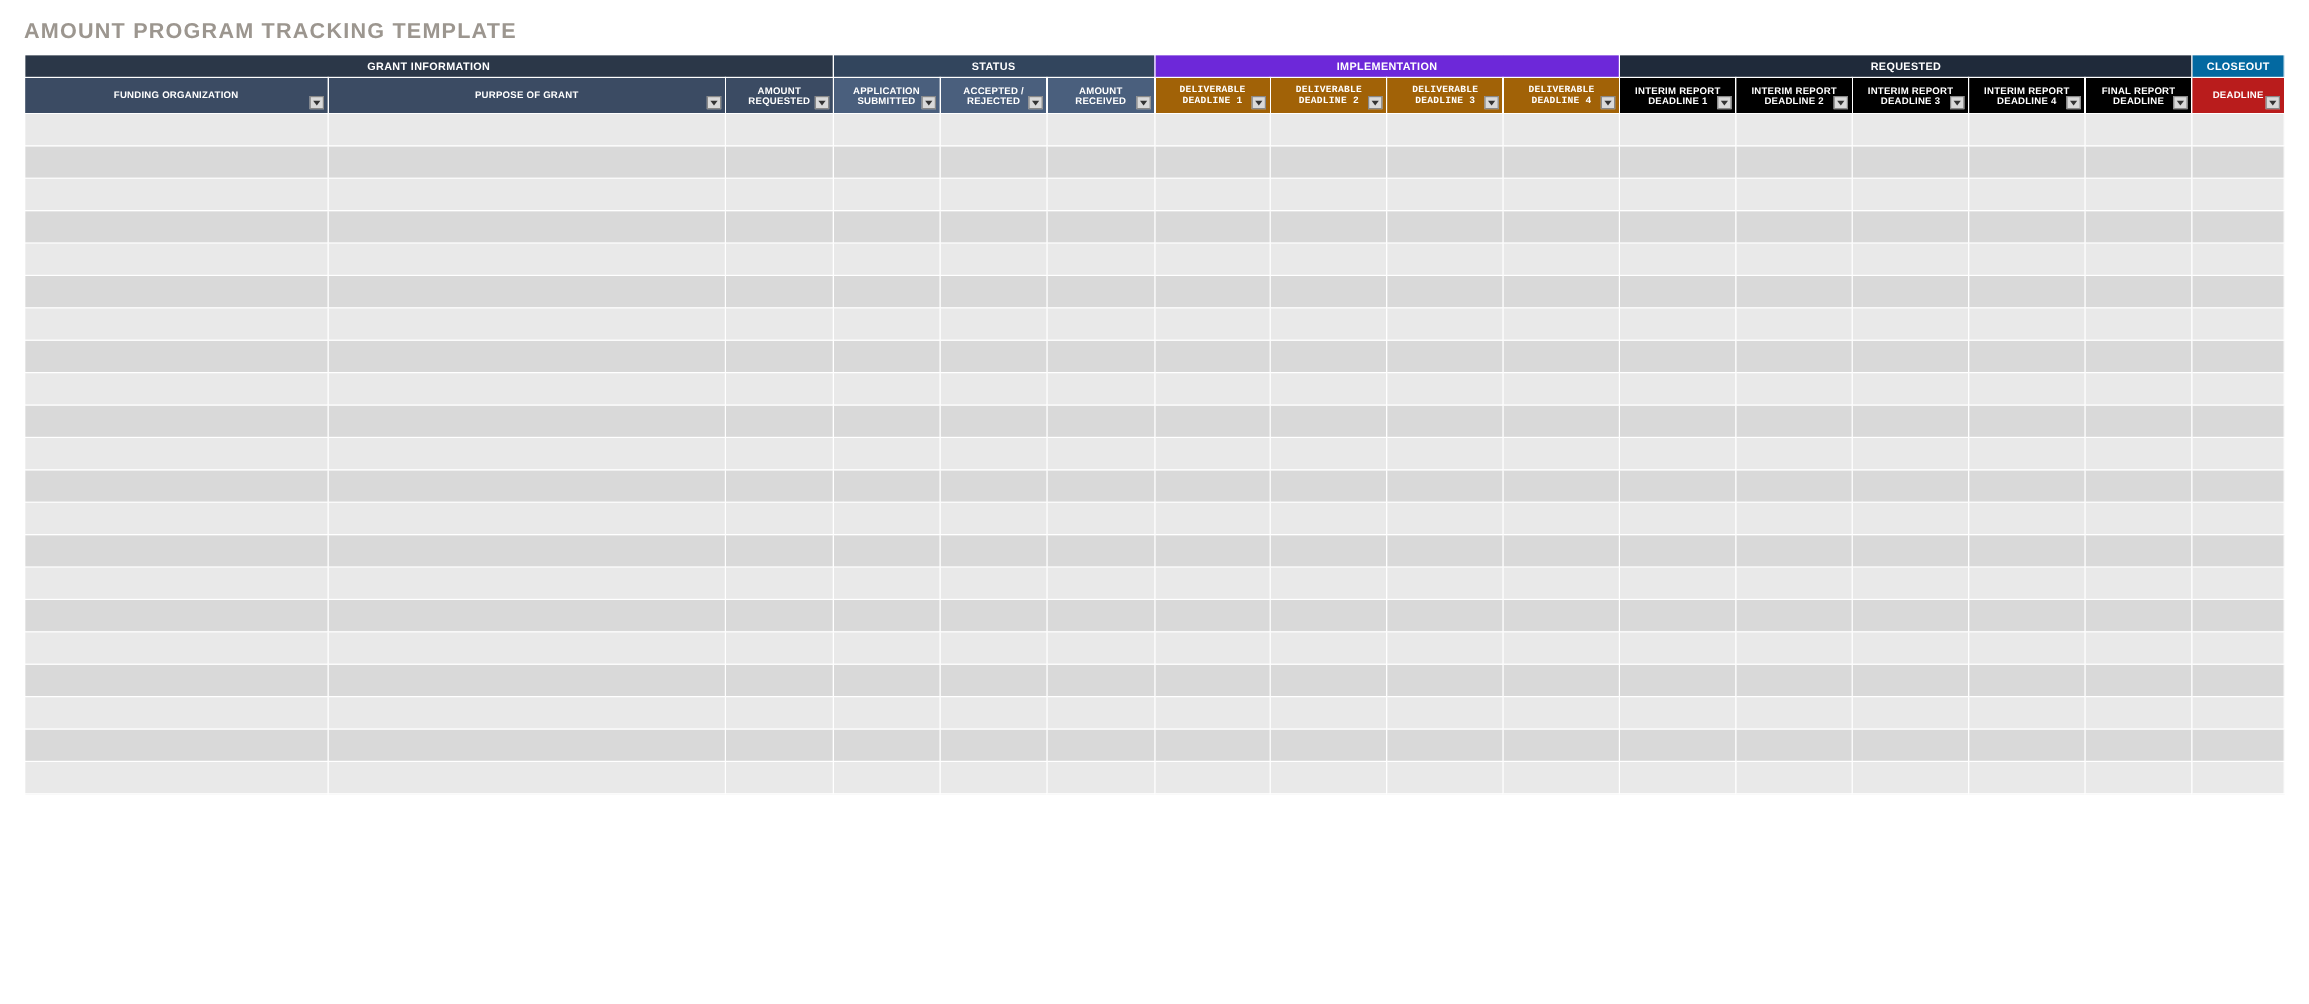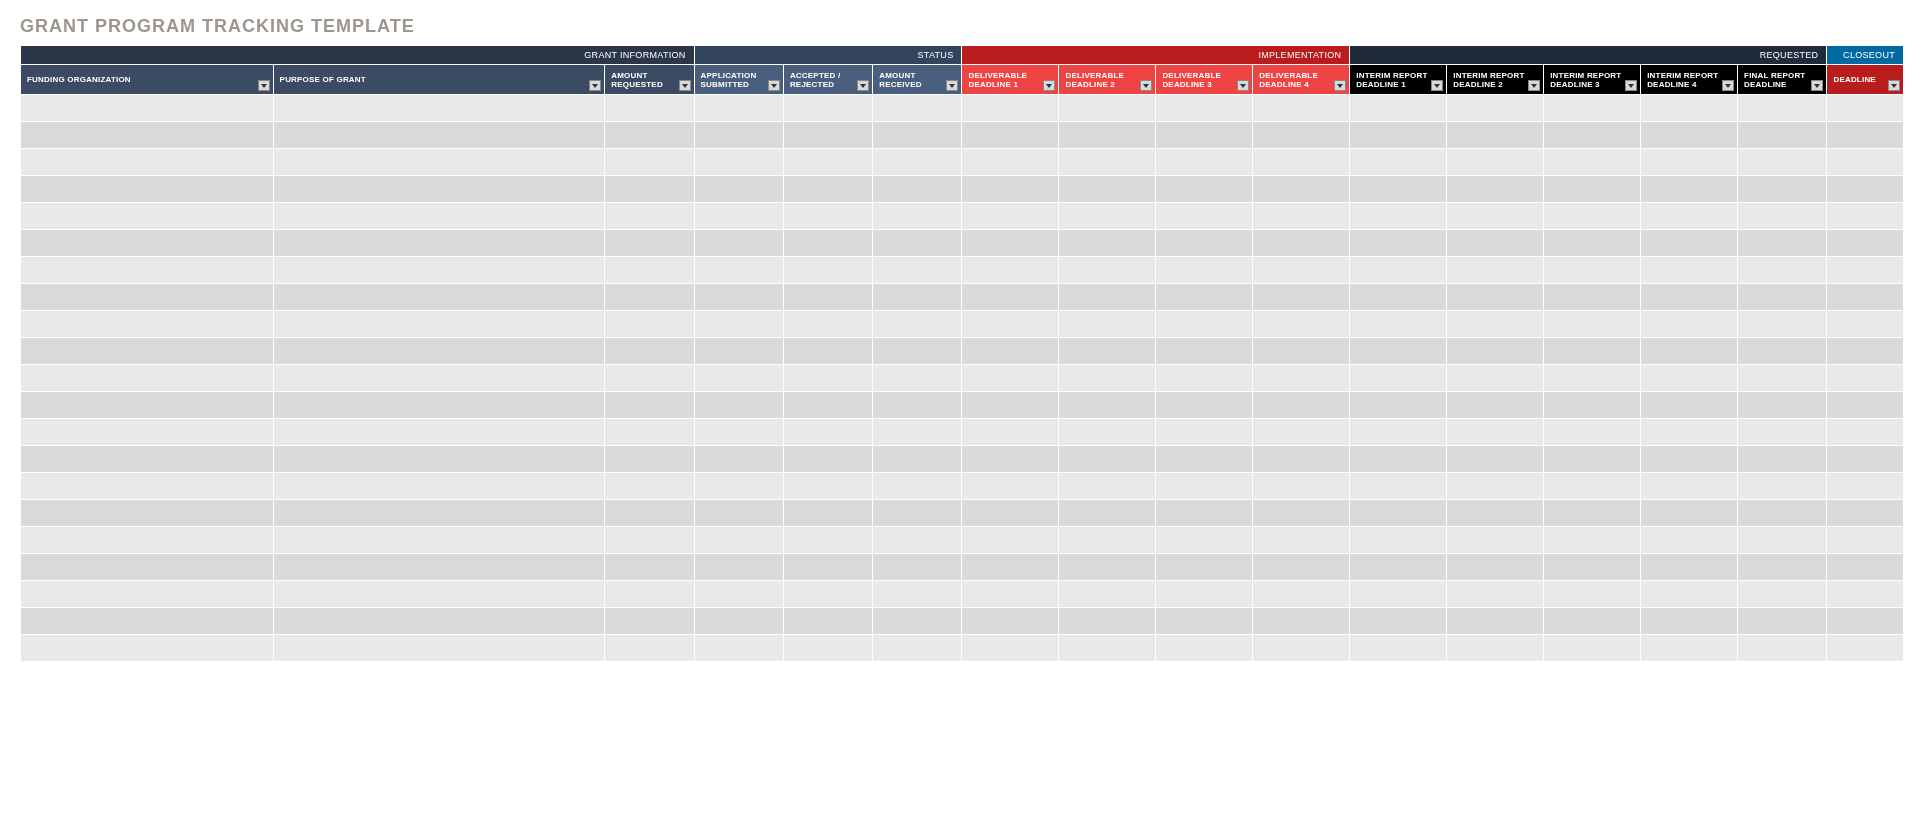--- a/index.html
+++ b/index.html
@@ -19,33 +19,33 @@
     border-collapse: collapse;
     width: 100%;
     table-layout: fixed;
   }
   th, td {
     border: 1px solid #ffffff;
     padding: 0;
   }
   .section-row th {
     font-size: 9px;
-    font-weight: normal;
+    font-weight: bold;
     color: #ffffff;
-    text-align: right;
+    text-align: center;
     padding: 4px 8px;
     height: 18px;
     vertical-align: middle;
     letter-spacing: 0.3px;
   }
   .col-row th {
     font-size: 8px;
     font-weight: bold;
     color: #ffffff;
-    text-align: left;
+    text-align: center;
     padding: 3px 6px;
     height: 30px;
     vertical-align: middle;
     position: relative;
     letter-spacing: 0.2px;
   }
   .filter-icon {
     position: absolute;
     right: 3px;
     bottom: 3px;
@@ -61,27 +61,27 @@
     content: "";
     display: block;
     width: 0; height: 0;
     border-left: 3px solid transparent;
     border-right: 3px solid transparent;
     border-top: 4px solid #333;
   }
   
   .sec-grant   { background: #2b3748; }
   .sec-status  { background: #32455d; margin-top: 28px; }
-  .sec-impl    { background: #b91c1c; }
+  .sec-impl    { background: #6d28d9; }
   .sec-report  { background: #1f2a3a; }
   .sec-close   { background: #0369a1; }
   
   .hdr-grant   { background: #3b4b63; }
   .hdr-status  { background: #4a5f7d; }
-  .hdr-impl    { background: #ef4444; }
+  .hdr-impl    { background: #a16207; font-family: Liberation Mono, monospace; }
   .hdr-report  { background: #000000; }
   .hdr-close   { background: #b91c1c; }
   
   .data-row td {
     height: 27px;
     background: #e9e9e9;
   }
   .data-row.alt td {
     background: #d9d9d9;
   }
@@ -93,21 +93,21 @@
   .w-acc   { width: 70px; }
   .w-arec  { width: 70px; }
   .w-del   { width: 76px; }
   .w-rep   { width: 76px; }
   .w-final { width: 70px; }
   .w-dead  { width: 60px; }
 </style>
 </head>
 <body>
 
-<div class="title">GRANT PROGRAM TRACKING TEMPLATE</div>
+<div class="title">AMOUNT PROGRAM TRACKING TEMPLATE</div>
 
 <table>
   <colgroup>
     <col class="w-fund">
       <col class="w-purp">
       <col class="w-amtr">
     <col class="w-app">
       <col class="w-acc">
       <col class="w-arec">
     <col class="w-del">

